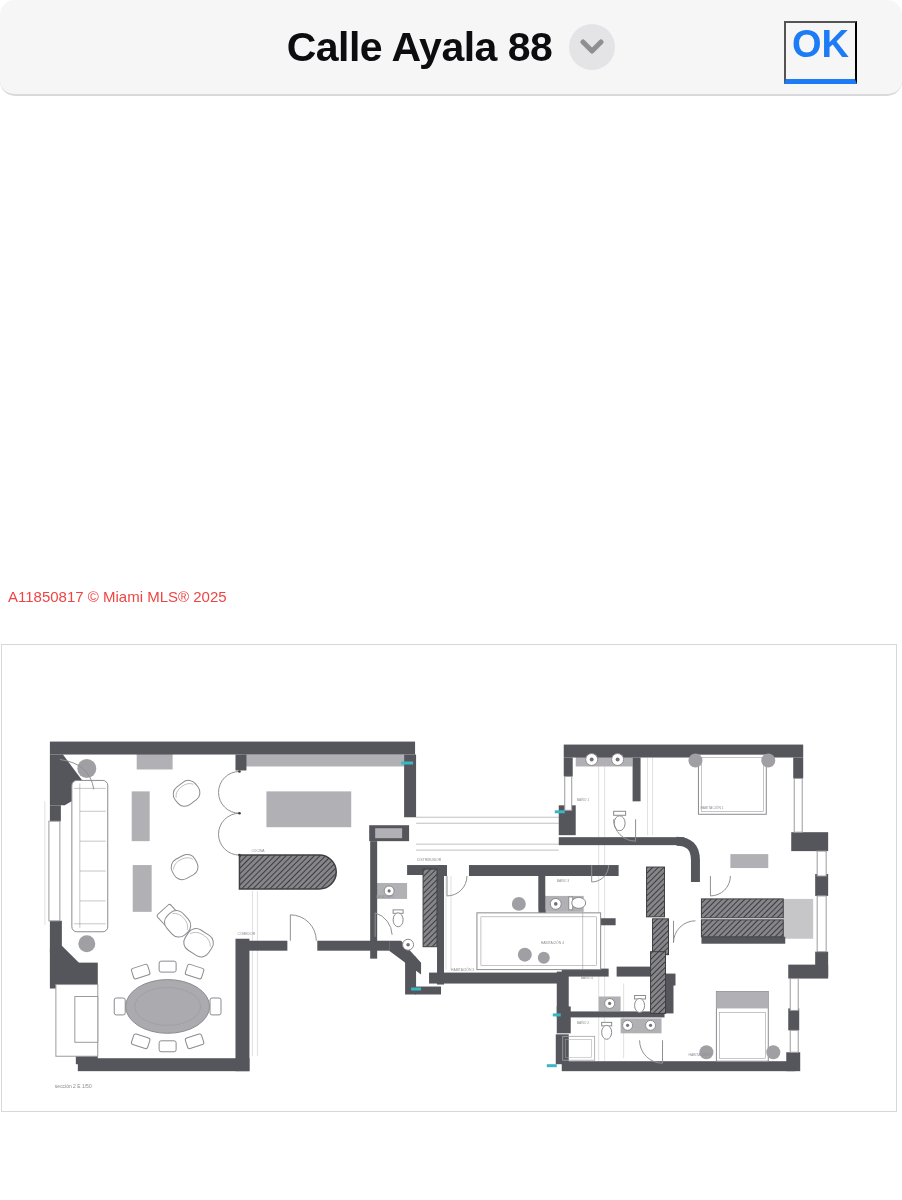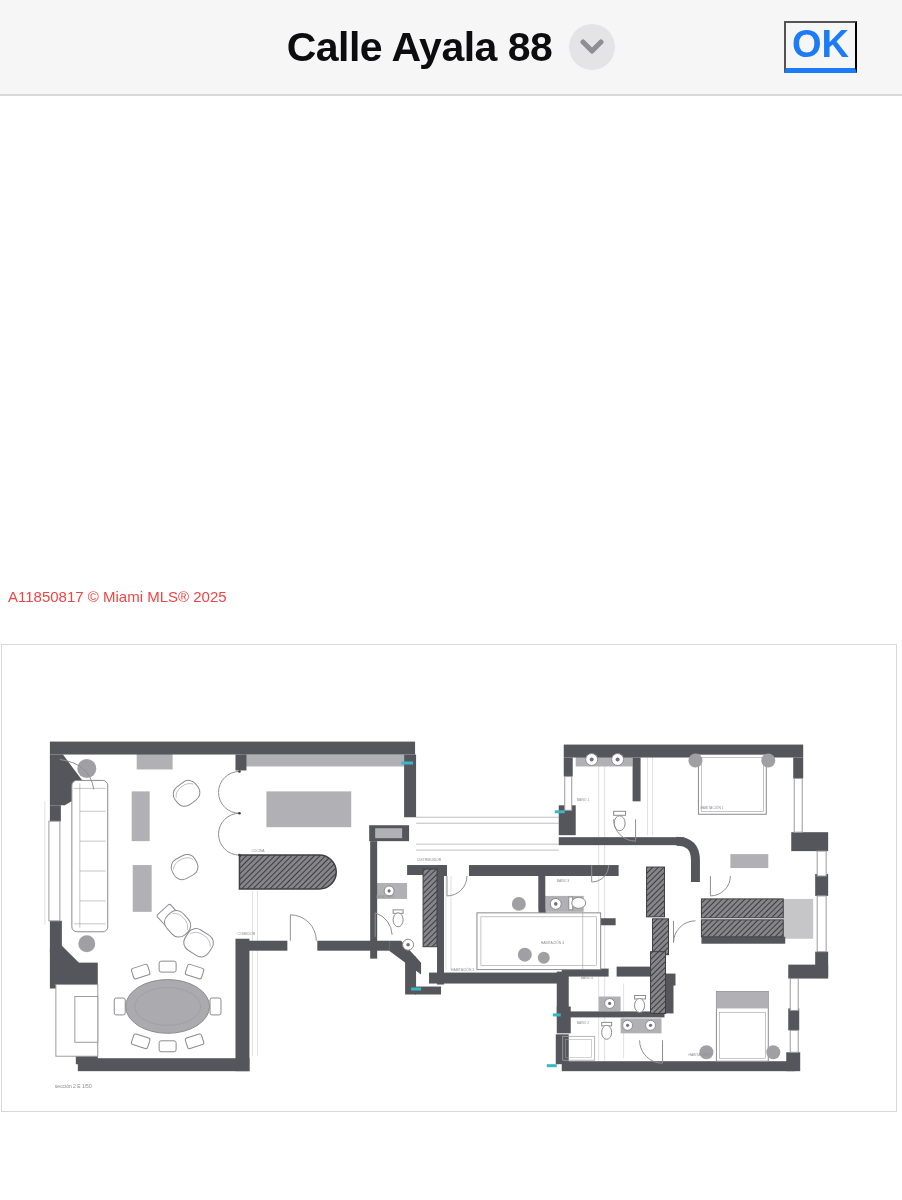--- a/index.html
+++ b/index.html
@@ -1,30 +1,30 @@
 <!DOCTYPE html>
 <html><head>
 <meta charset="utf-8">
 <style>
   html,body{margin:0;padding:0;background:#ffffff;}
   body{width:902px;height:1200px;position:relative;overflow:hidden;
        font-family:"Liberation Sans","DejaVu Sans",sans-serif;}
 
   
   .hdr{position:absolute;left:0;top:0;width:902px;height:94px;
-       background:#f6f6f7;border-bottom:2px solid #d9d9db;}
+       background:#f6f6f7;border-bottom:2px solid #d9d9db;border-radius:15px;}
   .hdr-center{position:absolute;left:0;top:0;width:100%;height:94px;
        display:flex;align-items:center;justify-content:center;gap:17px;}
   .hdr-title{font-size:41px;font-weight:700;color:#0d0d0f;letter-spacing:-0.5px;}
   .chev-btn{width:46px;height:46px;border-radius:50%;background:#e4e4e7;
        display:flex;align-items:center;justify-content:center;border:none;cursor:pointer;}
   .chev-btn svg{display:block;}
   .ok-btn{position:absolute;right:45px;top:21px;font-size:38px;font-weight:700;
        color:#1d7cf5;text-decoration:none;border-bottom:5px solid #1d7cf5;
-       line-height:1.1;padding-bottom:2px;font-family:inherit;background:none;cursor:pointer;}
+       line-height:1.1;padding-bottom:13px;font-family:inherit;background:none;cursor:pointer;}
 
   
   .wm{position:absolute;left:8px;top:588px;font-size:15px;color:#ef4444;}
 
   
   .plan-wrap{position:absolute;left:1px;top:644px;width:896px;height:468px;
        border:1px solid #d8d8db;background:#fff;box-sizing:border-box;}
   .plan-wrap svg{display:block;width:100%;height:100%;}
 
   

